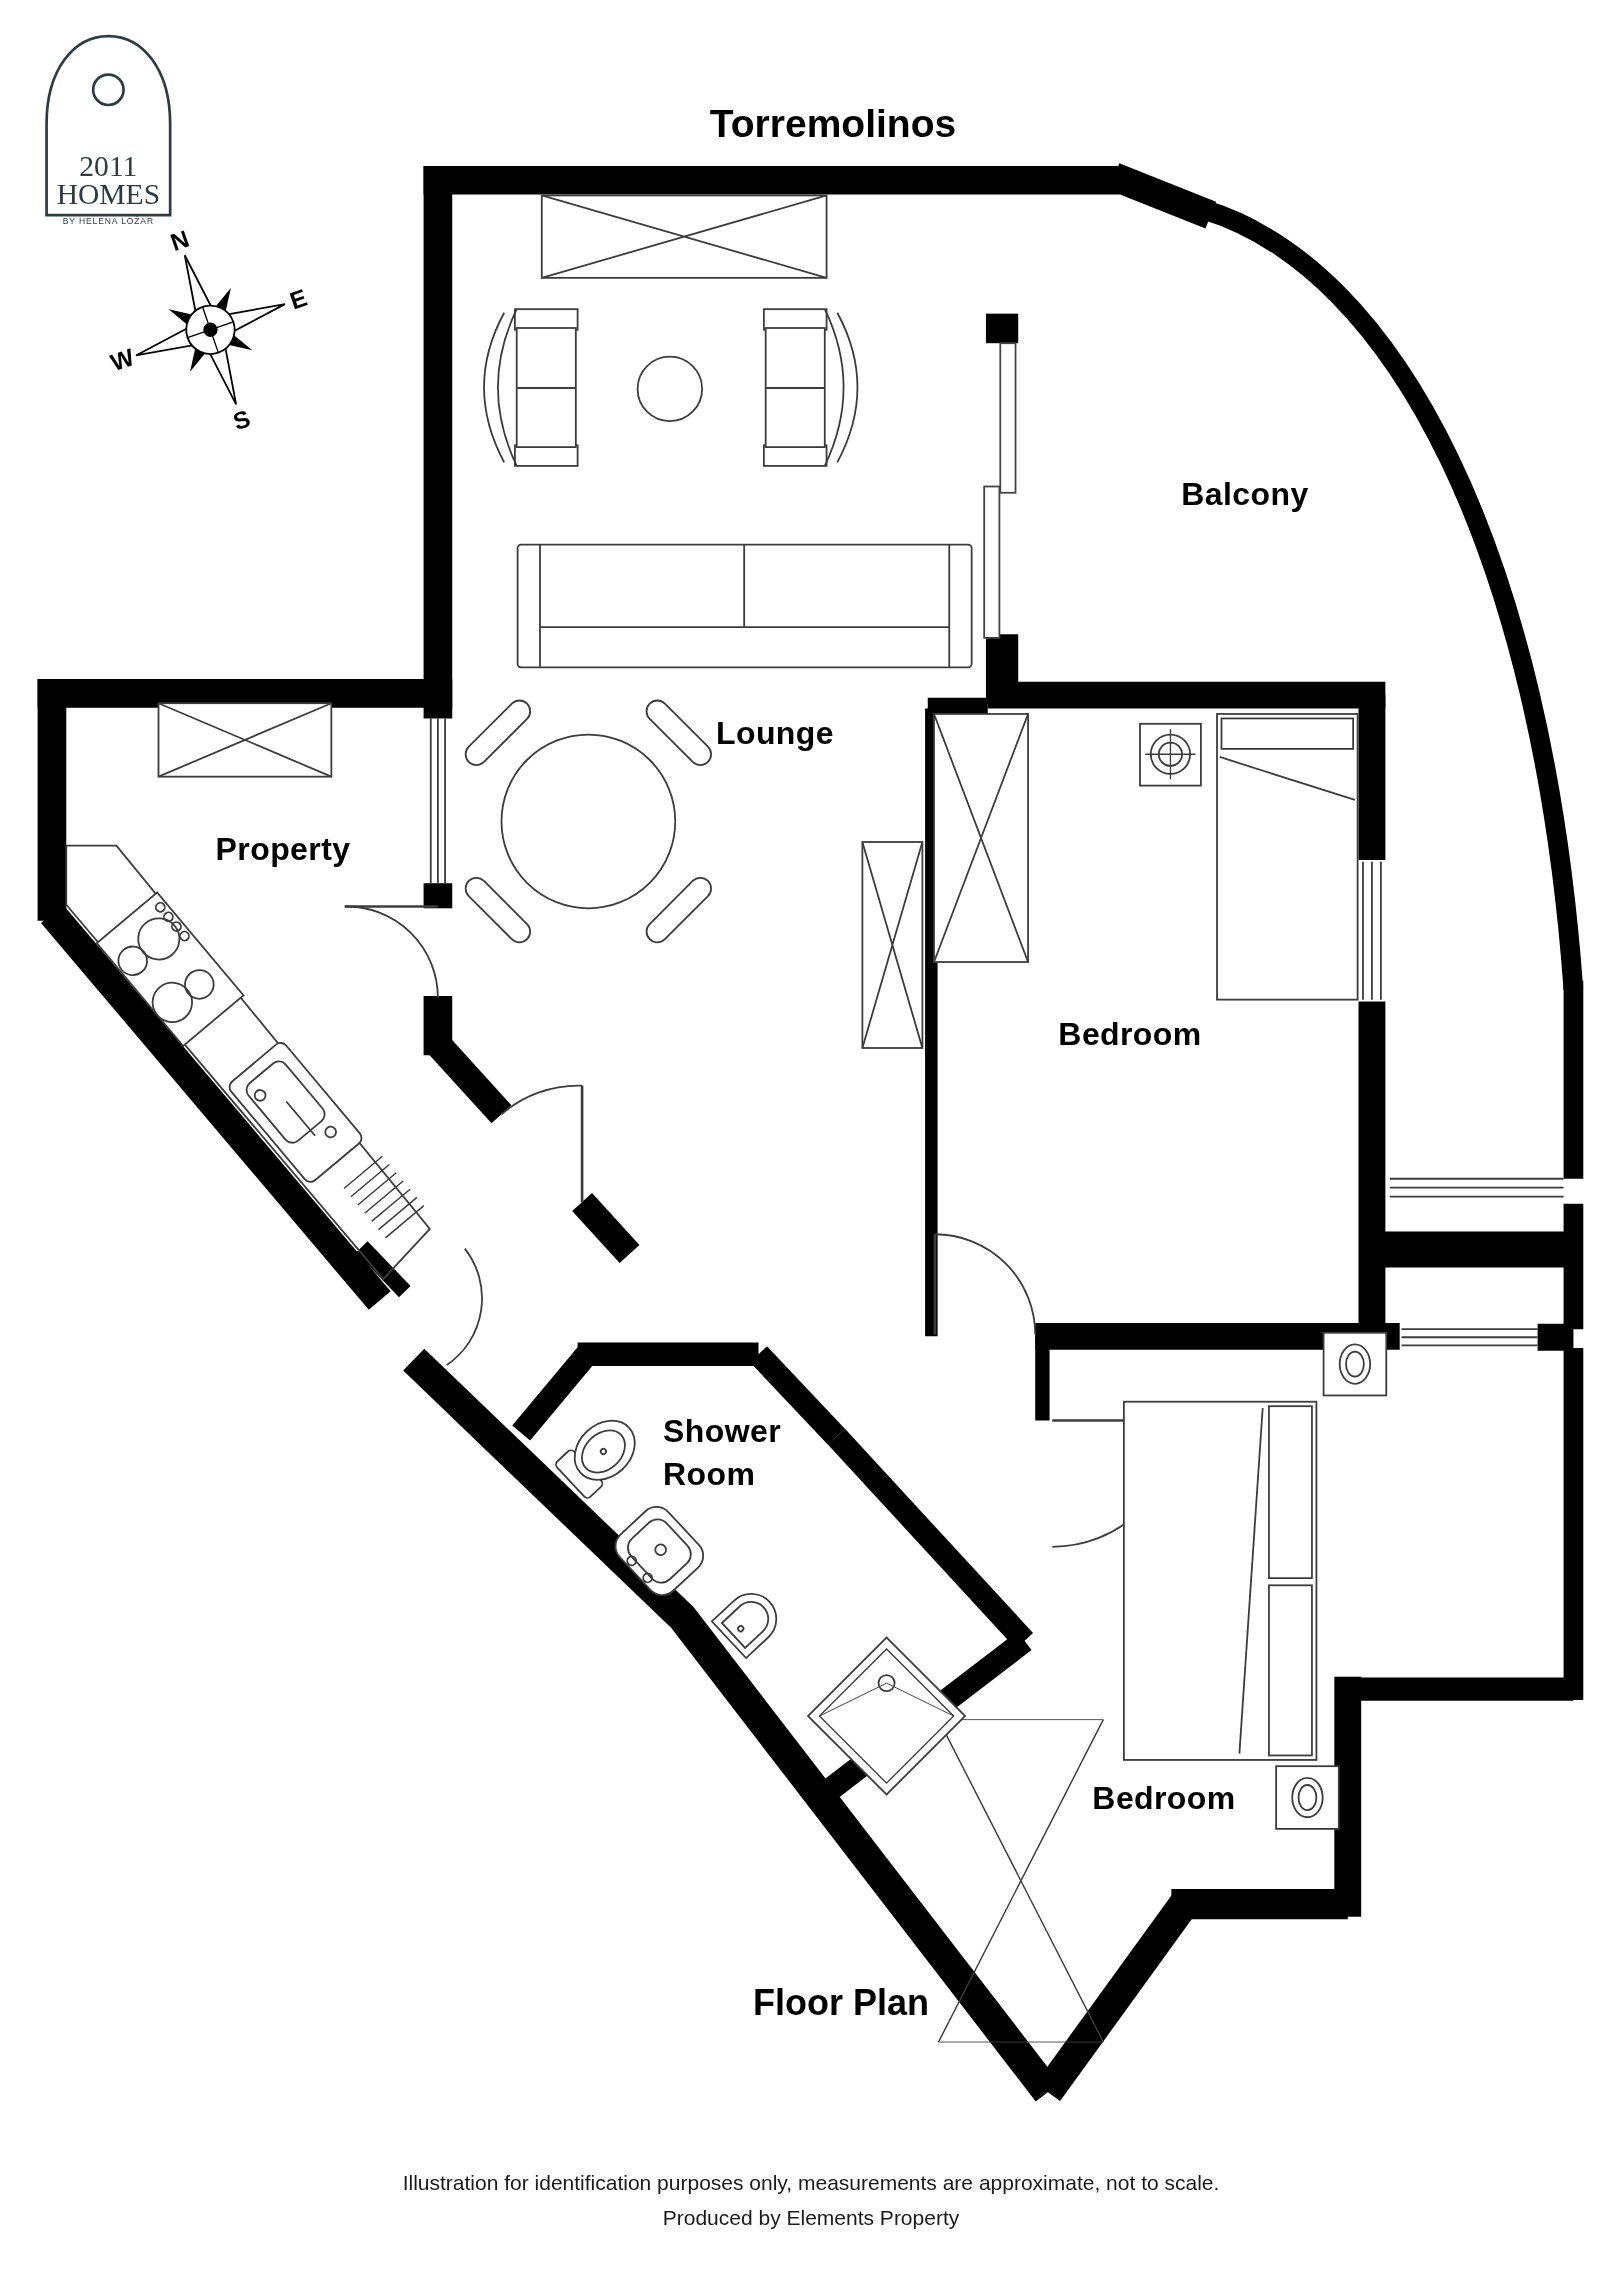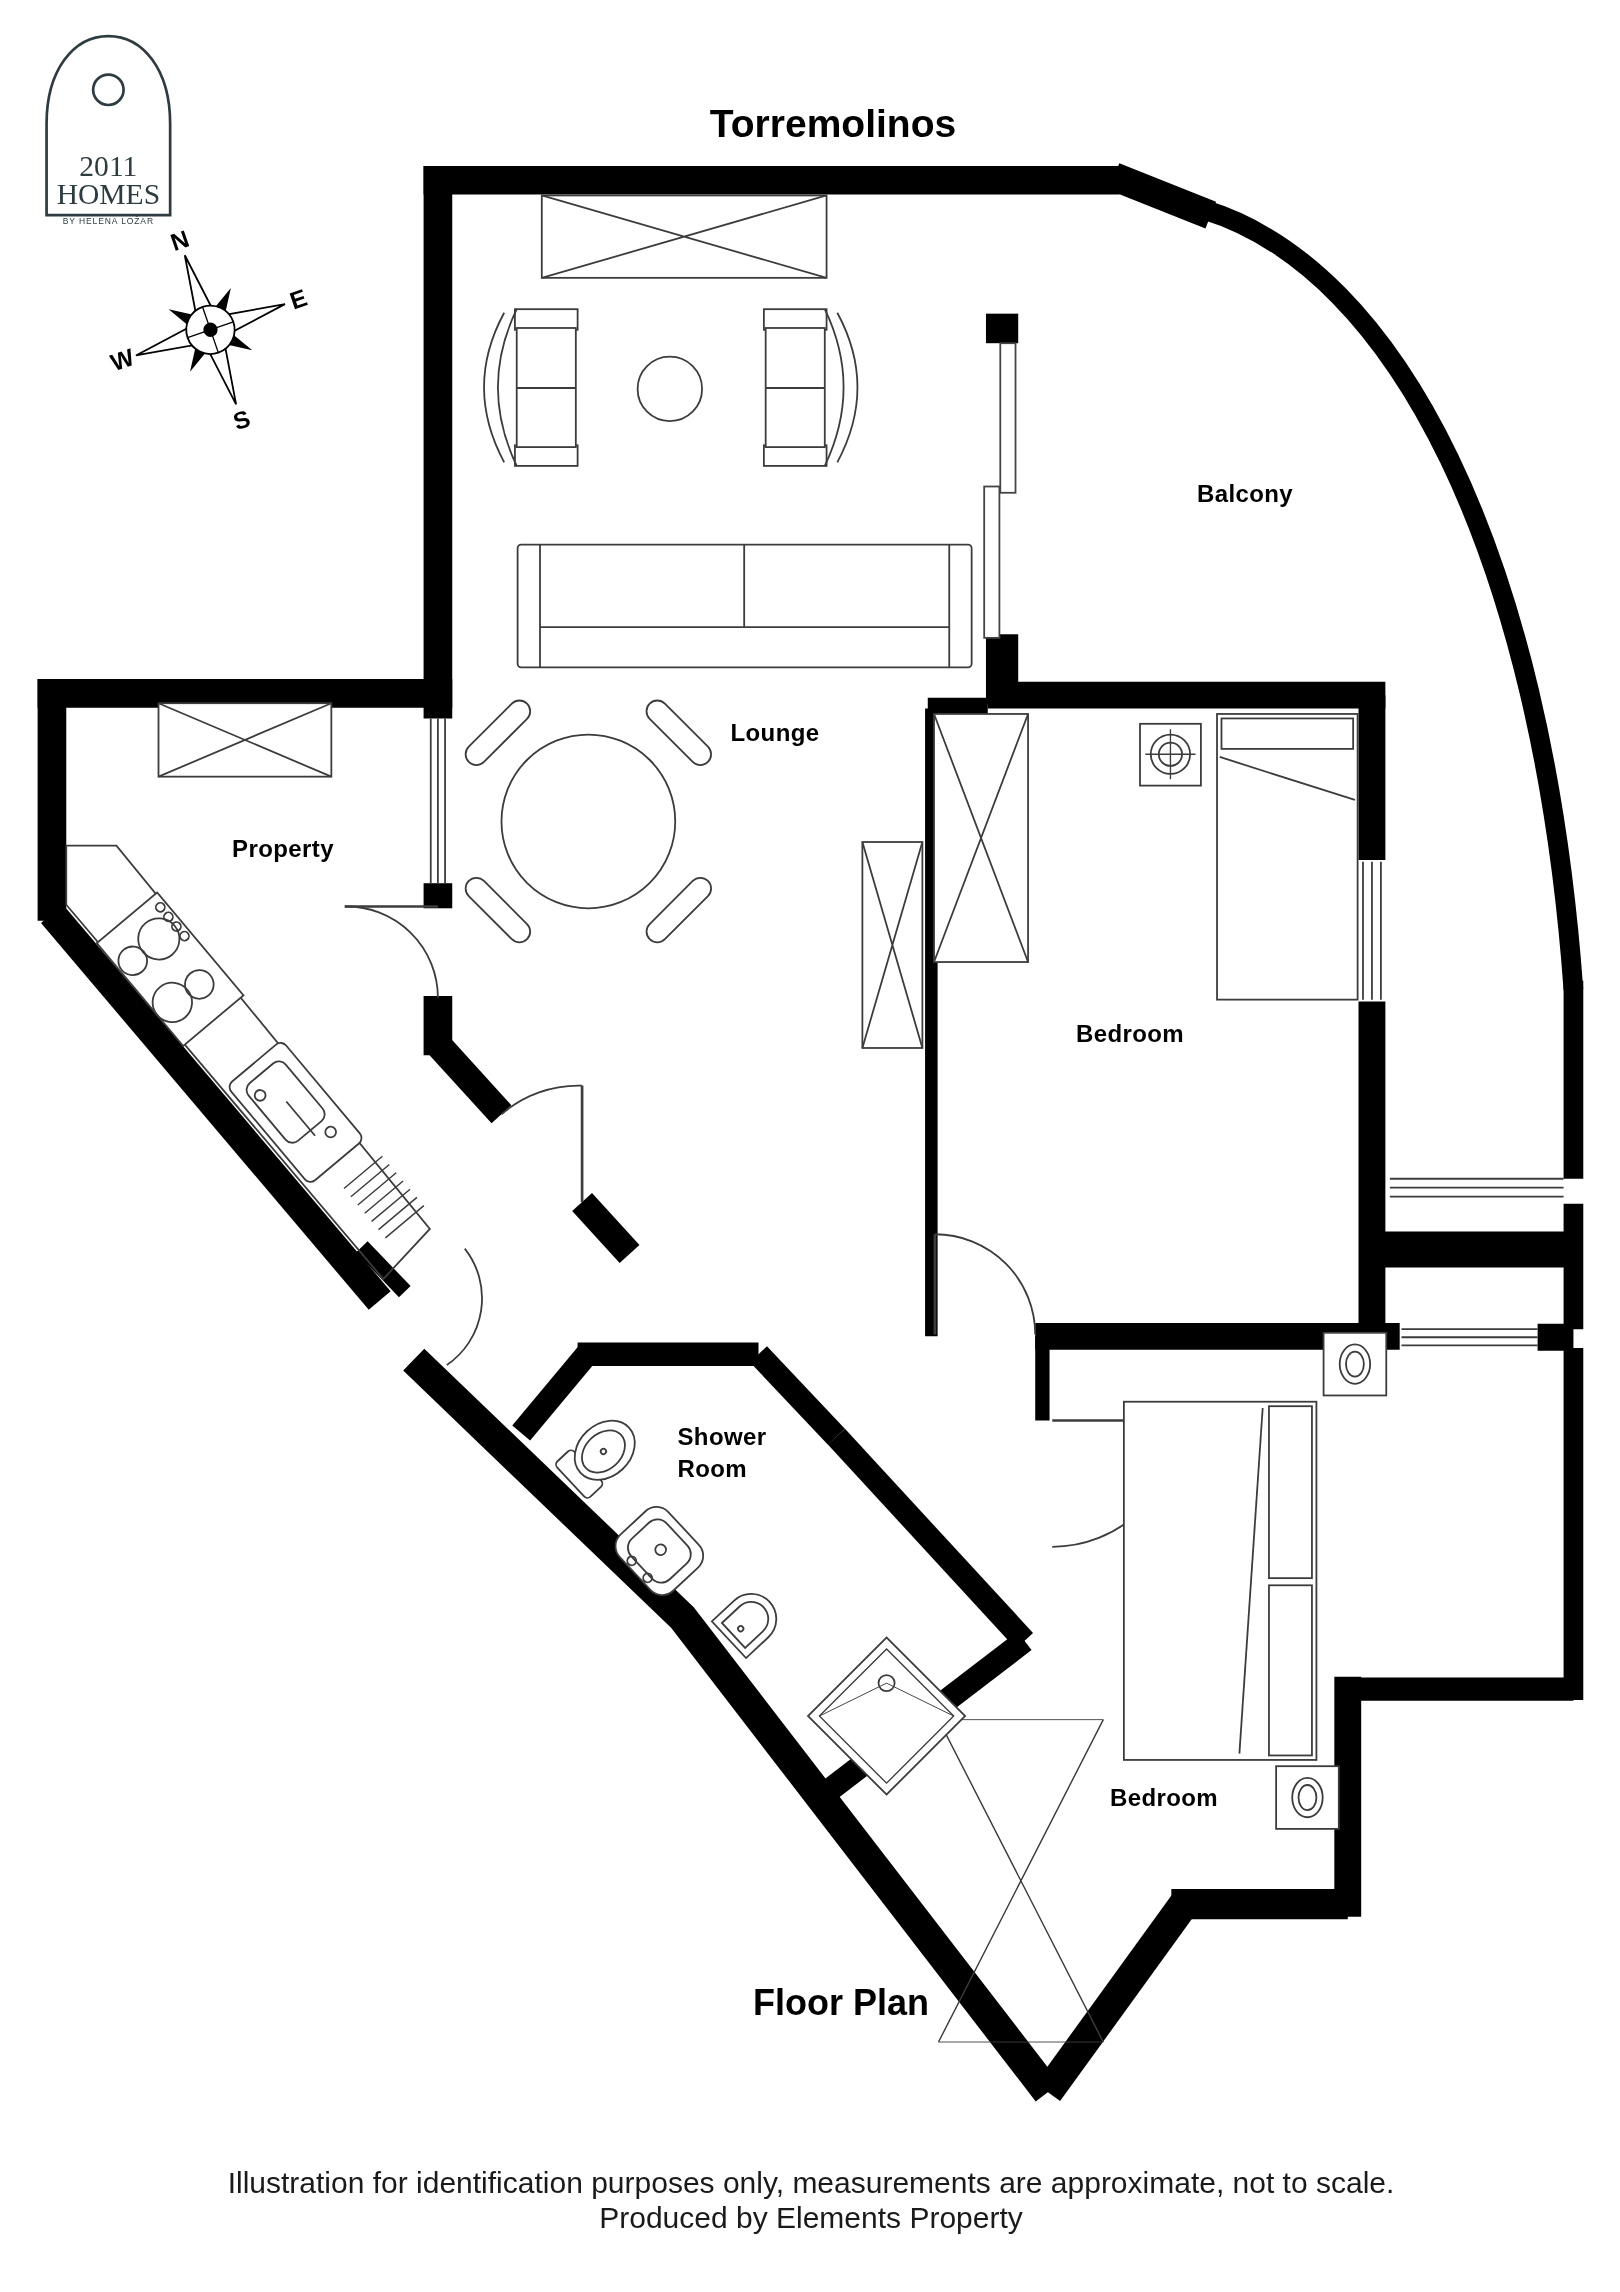--- a/index.html
+++ b/index.html
@@ -1,23 +1,23 @@
 <!DOCTYPE html>
 <html style="font-size:14.3px"><head>
 <meta charset="utf-8">
 <style>
   html,body{margin:0;padding:0;background:#ffffff;}
   .page{position:relative;width:1620px;height:2293px;background:#ffffff;overflow:hidden;
         font-family:"Liberation Sans",sans-serif;color:#000;}
   .plan{position:absolute;left:0;top:0;width:1620px;height:2293px;}
   .label{position:absolute;transform:translate(-50%,-50%);white-space:nowrap;}
-  .room-label{font-size:24px;font-weight:bold;color:#000;letter-spacing:0.4px;}
+  .room-label{font-size:32px;font-weight:bold;color:#000;letter-spacing:0.4px;}
   .title-label{font-size:39px;font-weight:bold;}
   .caption-label{font-size:36px;font-weight:bold;}
-  .footer-label{font-size:30px;font-weight:400;color:#1a1a1a;}
+  .footer-label{font-size:21px;font-weight:400;color:#1a1a1a;}
   .shower-label{line-height:1.35;text-align:left;}
 </style>
 </head>
 <body>
 
 <div class="page">
 
   <svg class="plan" viewBox="0 0 1809 2560">
 
     <g stroke="#000" fill="none" stroke-linecap="butt">

